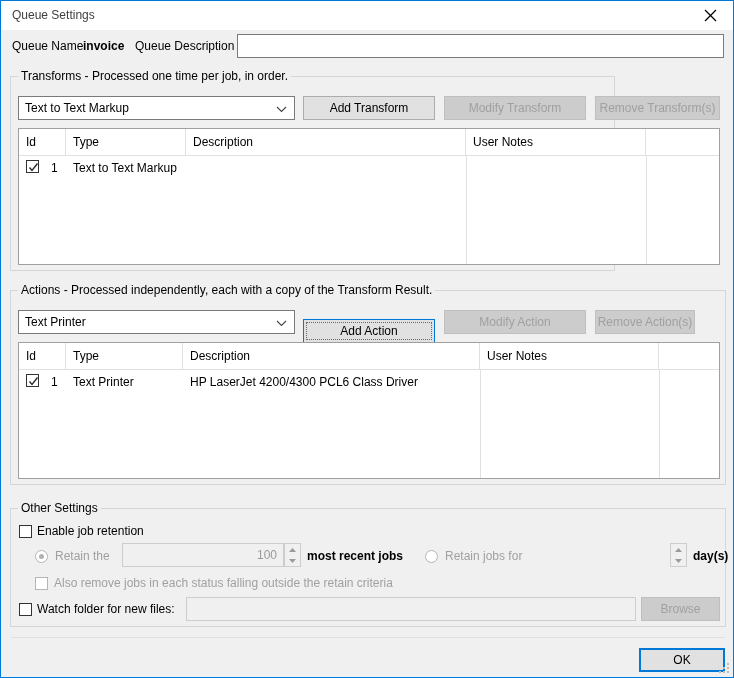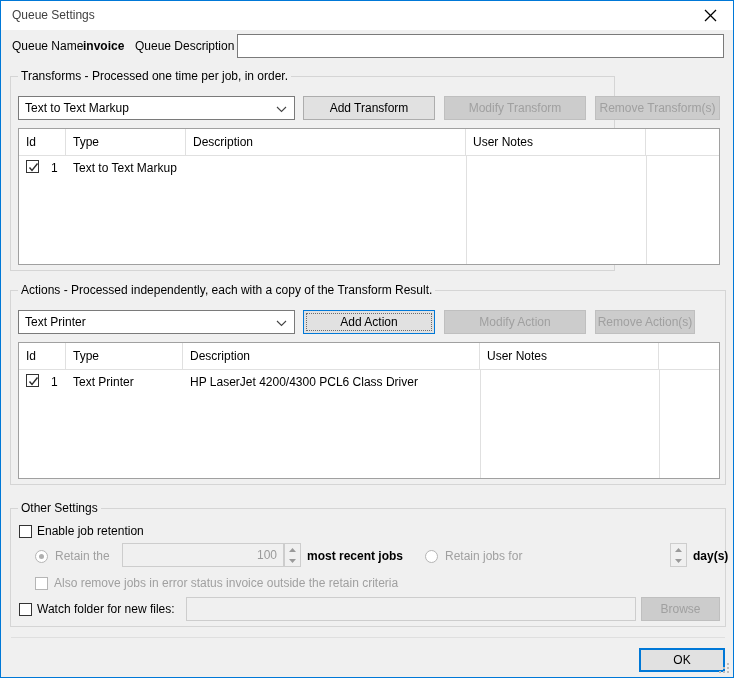--- a/index.html
+++ b/index.html
@@ -424,21 +424,21 @@
 
     <div class="combo" style="left:7px; top:19px; width:277px;">
       <div class="combo-text">Text Printer</div>
       <div class="combo-arrow">
         <svg width="11" height="8" viewBox="0 0 11 8">
           <polyline points="1,2 5.5,6.5 10,2" fill="none" stroke="#444" stroke-width="1.1"></polyline>
         </svg>
       </div>
     </div>
 
-    <button class="btn focused" style="left:292px; top:19px; width:132px;">
+    <button class="btn focused" style="left:292px; top:28px; width:132px;">
       <span class="focus-ring"></span>
       <span>Add Action</span>
     </button>
     <button class="btn disabled" style="left:433px; top:19px; width:142px;">Modify Action</button>
     <button class="btn disabled" style="left:584px; top:19px; width:100px;">Remove Action(s)</button>
 
     <div class="listview" style="left:7px; top:51px; width:702px; height:137px;">
       <div class="lv-header">
         <div class="lv-col" style="left:0;   width:47px;">Id</div>
         <div class="lv-col" style="left:47px;  width:117px;">Type</div>
@@ -501,21 +501,21 @@
       </div>
       <div class="sb dn">
         <svg width="7" height="4" viewBox="0 0 7 4">
             <polygon points="0,0 7,0 3.5,4" fill="#9a9a9a"></polygon>
           </svg>
       </div>
     </div>
     <div class="static-label" style="left:682px; top:40px; font-weight:bold;">day(s)</div>
 
     <div class="chk disabled" style="left:24px; top:68px;"></div>
-    <div class="chk-label disabled" style="left:43px; top:67px;">Also remove jobs in error status invoice outside the retain criteria</div>
+    <div class="chk-label disabled" style="left:43px; top:67px;">Also remove jobs in each status falling outside the retain criteria</div>
 
     <div class="chk" style="left:8px; top:94px;"></div>
     <div class="chk-label" style="left:26px; top:93px;">Watch folder for new files:</div>
     <div class="txtbox" style="left:175px; top:88px; width:450px;"></div>
     <button class="btn disabled" style="left:630px; top:88px; width:79px;">Browse</button>
   </div>
 
   <div class="footer-sep"></div>
   <button class="ok-btn">OK</button>
 

